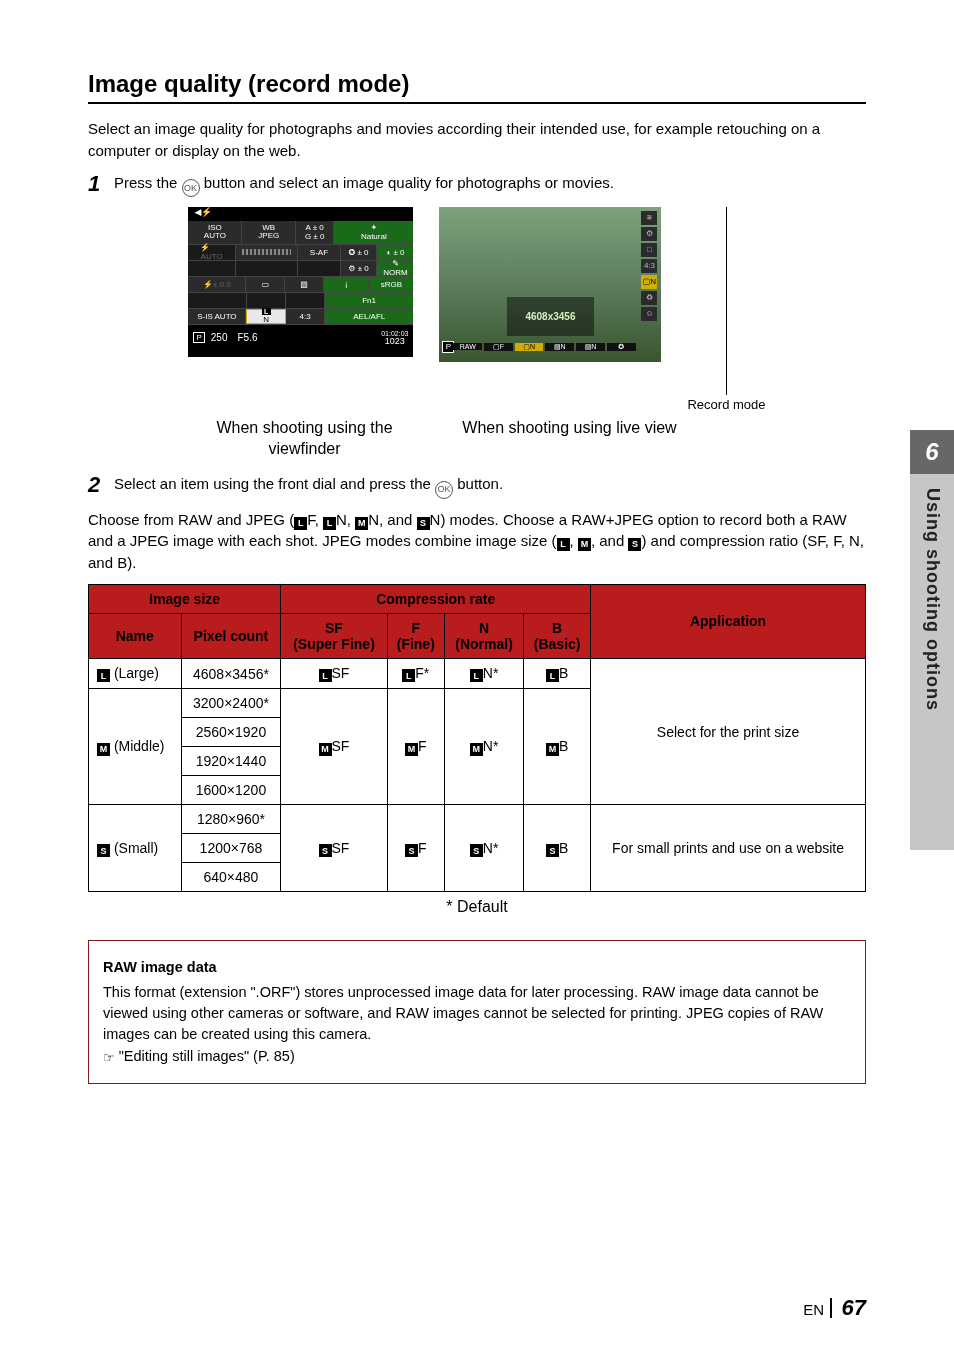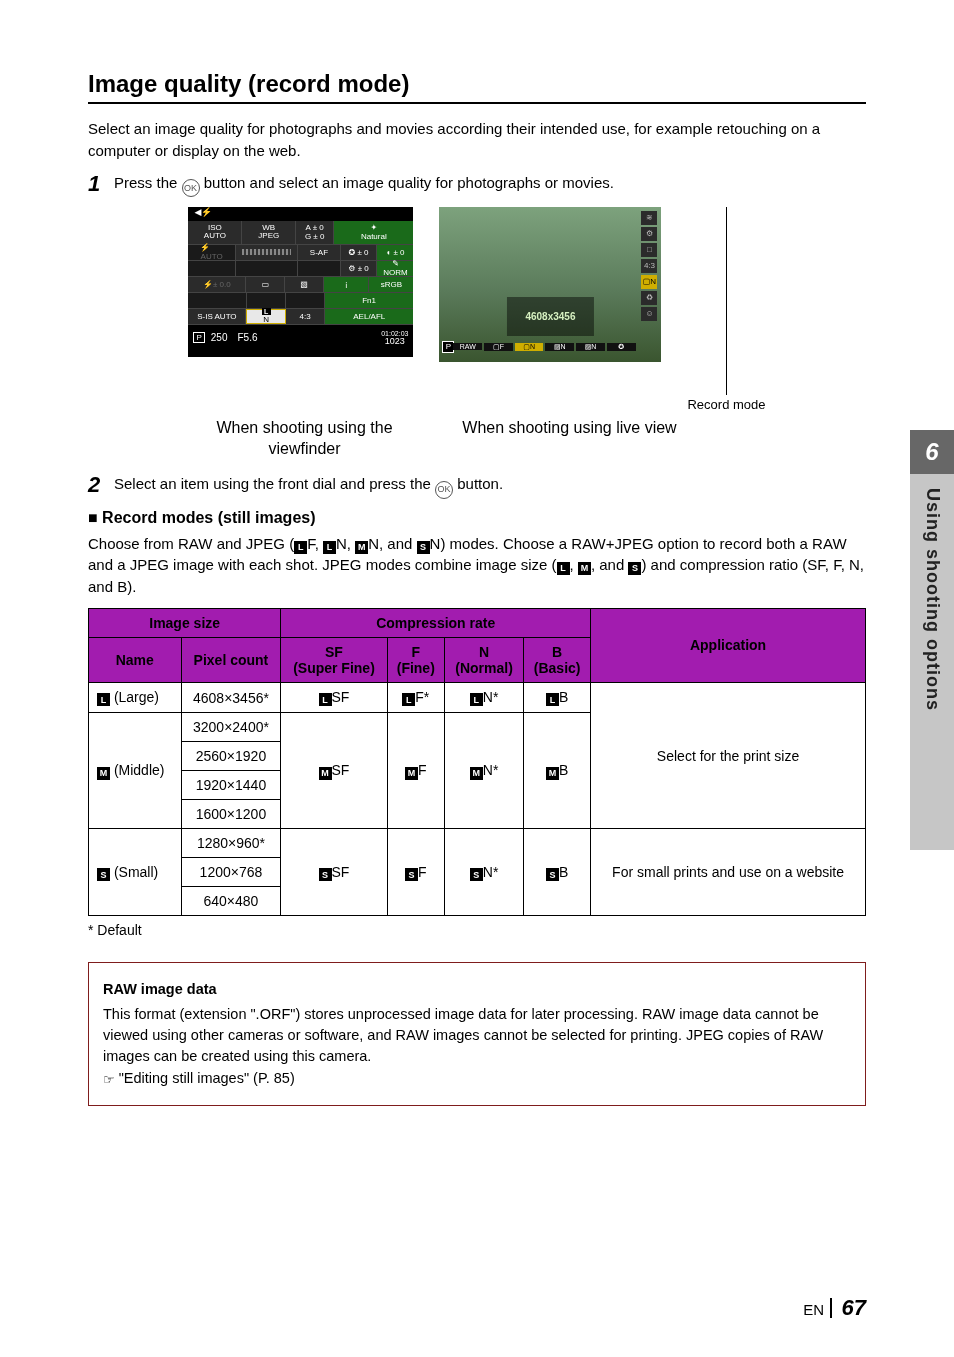--- a/index.html
+++ b/index.html
@@ -16,22 +16,22 @@
   .lv-box { width: 222px; height: 155px; background: linear-gradient(#7da27d 0%, #5a7a5a 55%, #3a552f 100%); position: relative; overflow: hidden; }
   .rec-arrow { display:flex; flex-direction:column; align-items:center; }
   .rec-arrow-line { width: 1.5px; height: 188px; background:#000; }
   .rec-arrow-label { font-size: 13px; margin-top: 2px; white-space: nowrap; }
   .caption-row { display: flex; justify-content: center; gap: 40px; margin-bottom: 14px; }
   .caption { width: 225px; text-align: center; font-size: 16px; line-height: 1.3; }
   .sub-head { font-size: 16px; font-weight: bold; margin-bottom: 6px; margin-top: 4px; }
   .sq { display:inline-flex; width:13px; height:13px; background:#000; color:#fff; align-items:center; justify-content:center; font-size:9px; font-weight:bold; vertical-align:-1px; }
   table.spec { width: 100%; border-collapse: collapse; margin-top: 10px; font-size: 14px; }
   table.spec th, table.spec td { border: 1px solid #000; padding: 6px 6px; text-align: center; vertical-align: middle; }
-  table.spec th { background: #a21caf; }
-  .note { font-size: 14px; margin-top: 6px; }
+  table.spec th { background: #b91c1c; }
+  .note { font-size: 16px; margin-top: 6px; text-align: center; }
   .raw-box { border: 1px solid #7f1d1d; padding: 16px 14px; margin-top: 24px; font-size: 14.5px; line-height: 1.45; }
   .raw-box-title { font-weight: bold; margin-bottom: 4px; }
   .hand { display:inline-block; font-size:13px; vertical-align:-1px; }
   .side-tab { position:absolute; right:0; top:430px; width:44px; height:420px; }
   .side-num { width:44px; height:44px; background:#676767; color:#fff; display:flex; align-items:center; justify-content:center; font-size:24px; font-style:italic; font-weight:bold; }
   .side-txt-wrap { width:44px; height:376px; background:#c6c6c6; display:flex; align-items:flex-start; justify-content:center; padding-top:14px; }
   .side-txt { writing-mode: vertical-rl; font-size:18px; font-weight:bold; color:#222; letter-spacing:1px; }
   .footer { position:absolute; bottom:36px; right:88px; font-size:15px; }
   .footer .pnum { font-style:italic; font-weight:bold; font-size:22px; margin-left:4px; }
   .footer .bar { display:inline-block; width:1.5px; height:20px; background:#000; margin:0 6px -3px 6px; }
@@ -173,21 +173,20 @@
 
   <div class="step-row">
     <div class="step-num">2</div>
     <div class="step-text">
       <span>Select an item using the front dial and press the </span>
       <span class="ok-btn">OK</span>
       <span> button.</span>
     </div>
   </div>
 
-  <div class="sub-head">■ <span>Record modes (still images)</span></div>
 
   <p class="para" style="margin-bottom:6px;">
     <span>Choose from RAW and JPEG (</span><span class="sq">L</span><span>F, </span><span class="sq">L</span><span>N, </span><span class="sq">M</span><span>N, and </span><span class="sq">S</span><span>N) modes. Choose a RAW+JPEG option to record both a RAW and a JPEG image with each shot. JPEG modes combine image size (</span><span class="sq">L</span><span>, </span><span class="sq">M</span><span>, and </span><span class="sq">S</span><span>) and compression ratio (SF, F, N, and B).</span>
   </p>
 
   <table class="spec">
     <tbody>
         <tr>
       <th colspan="2">Image size</th>
       <th colspan="4">Compression rate</th>

